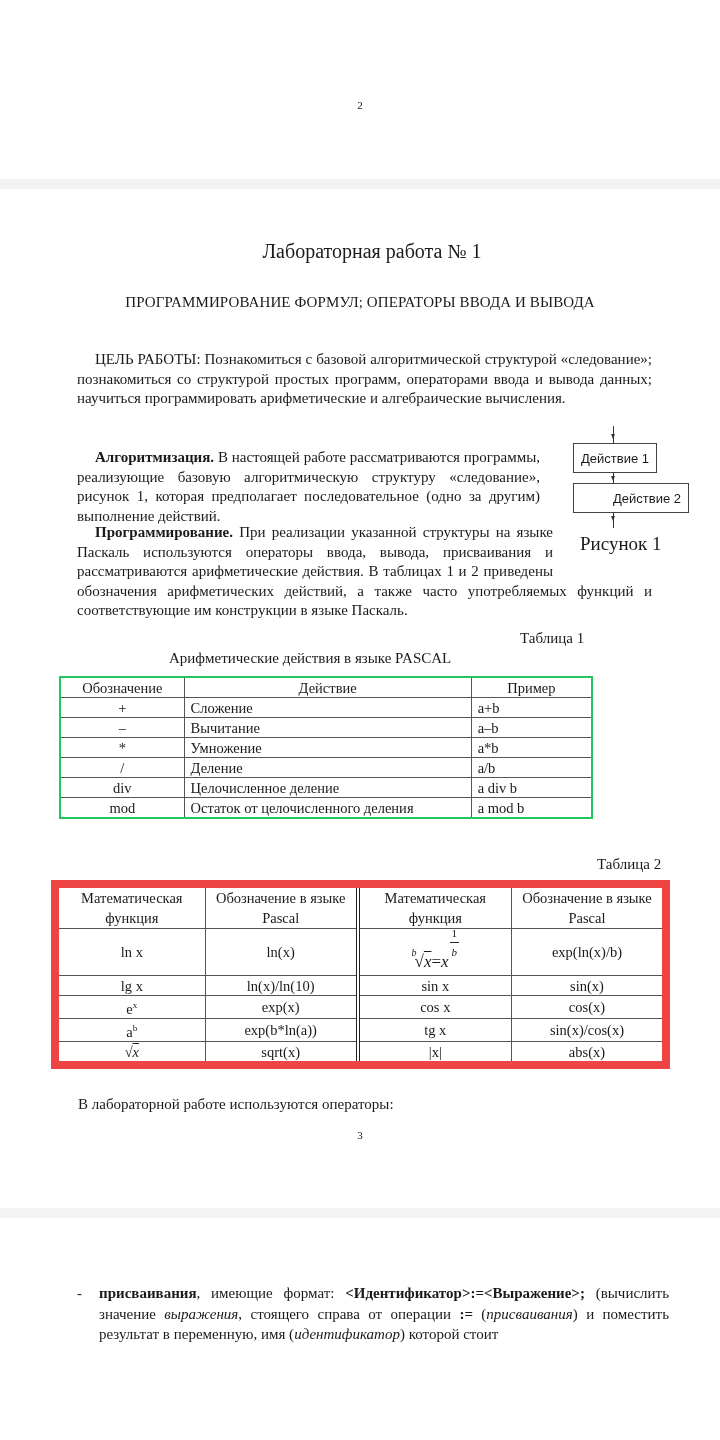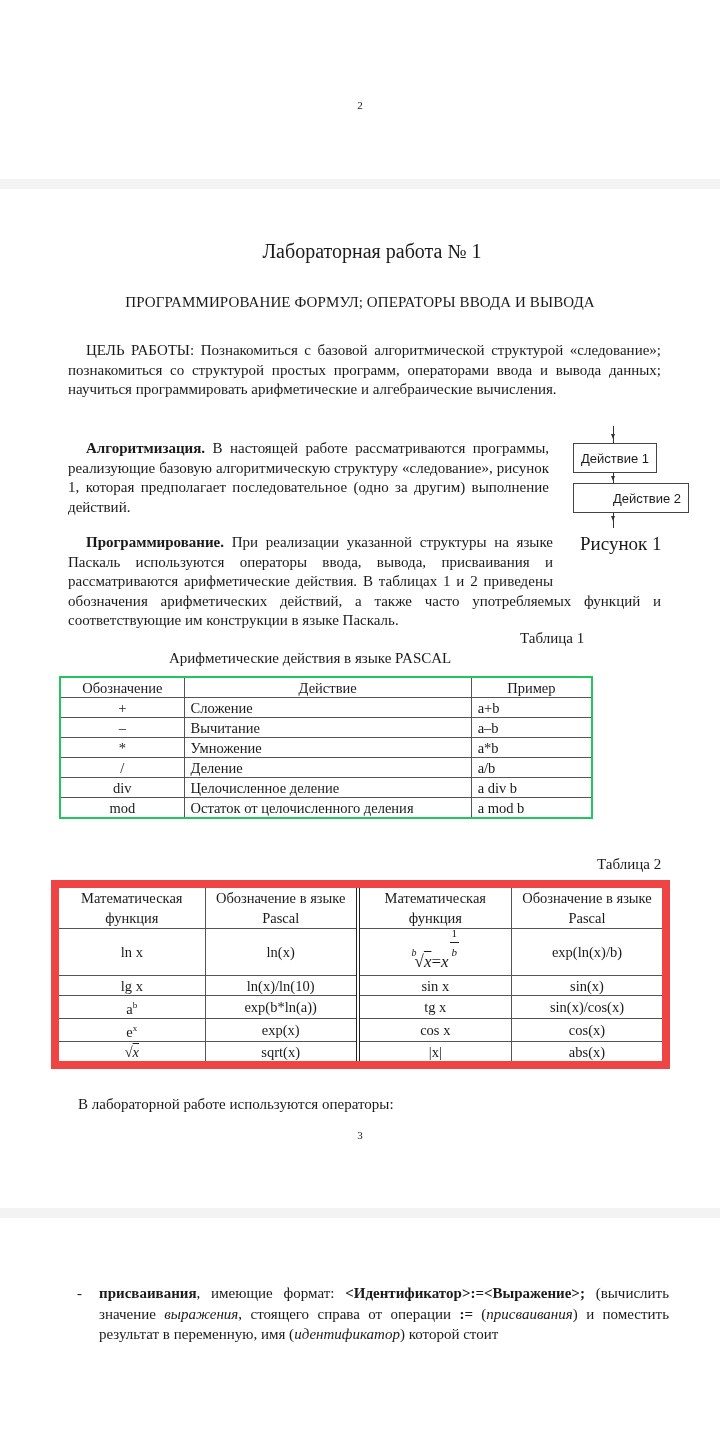--- a/index.html
+++ b/index.html
@@ -8,21 +8,21 @@
     background: #ffffff; color: #1a1a1a;
     font-family: "Liberation Serif", "DejaVu Serif", serif;
   }
   .abs { position: absolute; }
   .sep { position: absolute; left: 0; width: 720px; height: 10px; background: #f3f3f3; }
   .pagenum { position: absolute; left: 0; width: 720px; text-align: center; font-size: 11px; }
   .center { text-align: center; width: 720px; left: 0; }
   .lab-title { top: 240px; font-size: 20px; padding-left: 12px; }
   .lab-heading { top: 294px; font-size: 15px; letter-spacing: 0.1px; }
   .para { position: absolute; font-size: 15px; line-height: 19.5px; text-align: justify; }
-  .para p { margin: 8px; text-indent: 18px; }
+  .para p { margin: 17px; text-indent: 18px; }
   .b-i { font-weight: bold; }
 
   
   .fig-line { position: absolute; width: 1px; background: #333; }
   .fig-box {
     position: absolute; width: 82px; height: 28px; border: 1px solid #444;
     font-family: "Liberation Sans", "DejaVu Sans", sans-serif; font-size: 13px;
     display: flex; align-items: center; justify-content: center; background: #fff;
   }
   .arrow { position: absolute; width: 0; height: 0; border-left: 2.5px solid transparent; border-right: 2.5px solid transparent; border-top: 5px solid #333; }
@@ -65,21 +65,21 @@
 <div class="abs center lab-heading">ПРОГРАММИРОВАНИЕ ФОРМУЛ; ОПЕРАТОРЫ ВВОДА И ВЫВОДА</div>
 
 <div class="para" style="left:60px; top:333px; width:609px;">
   <p>ЦЕЛЬ РАБОТЫ: Познакомиться с базовой алгоритмической структурой «следование»; познакомиться со структурой простых программ, операторами ввода и вывода данных; научиться программировать арифметические и алгебраические вычисления.</p>
 </div>
 
 <div class="para" style="left:60px; top:431px; width:497px;">
   <p><span class="b-i">Алгоритмизация.</span><span> В настоящей работе рассматриваются программы, реализующие базовую алгоритмическую структуру «следование», рисунок 1, которая предполагает последовательное (одно за другим) выполнение действий.</span></p>
 </div>
 
-<div class="para" style="left:60px; top:525px; width:609px;">
+<div class="para" style="left:60px; top:506px; width:609px;">
   <div style="float:right; width:116px; height:60px;"></div>
   <p><span class="b-i">Программирование.</span><span> При реализации указанной структуры на языке Паскаль используются операторы ввода, вывода, присваивания и рассматриваются арифметические действия. В таблицах 1 и 2 приведены обозначения арифметических действий, а также часто употребляемых функций и соответствующие им конструкции в языке Паскаль.</span></p>
 </div>
 
 <div>
   <div class="fig-line" style="left:613px; top:426px; height:17px;"></div>
   <div class="arrow" style="left:611px; top:434px;"></div>
   <div class="fig-box" style="left:573px; top:443px;">Действие 1</div>
   <div class="fig-line" style="left:613px; top:473px; height:10px;"></div>
   <div class="arrow" style="left:611px; top:476px;"></div>
@@ -162,32 +162,32 @@
       </td>
       <td>exp(ln(x)/b)</td>
     </tr>
     <tr>
       <td>lg x</td>
       <td class="dbl">ln(x)/ln(10)</td>
       <td>sin x</td>
       <td>sin(x)</td>
     </tr>
     <tr>
+      <td><span>e</span><sup>x</sup></td>
+      <td class="dbl">exp(x)</td>
+      <td>cos x</td>
+      <td>cos(x)</td>
+    </tr>
+    <tr>
       <td><span>a</span><sup>b</sup></td>
       <td class="dbl">exp(b*ln(a))</td>
       <td>tg x</td>
       <td>sin(x)/cos(x)</td>
     </tr>
     <tr>
-      <td><span>e</span><sup>x</sup></td>
-      <td class="dbl">exp(x)</td>
-      <td>cos x</td>
-      <td>cos(x)</td>
-    </tr>
-    <tr>
       <td><span>√</span><span class="rad overline">x</span></td>
       <td class="dbl">sqrt(x)</td>
       <td>|x|</td>
       <td>abs(x)</td>
     </tr>
   </tbody>
 </table>
 
 <div class="abs" style="left:78px; top:1096px; font-size:15px;">В лабораторной работе используются операторы:</div>
 

